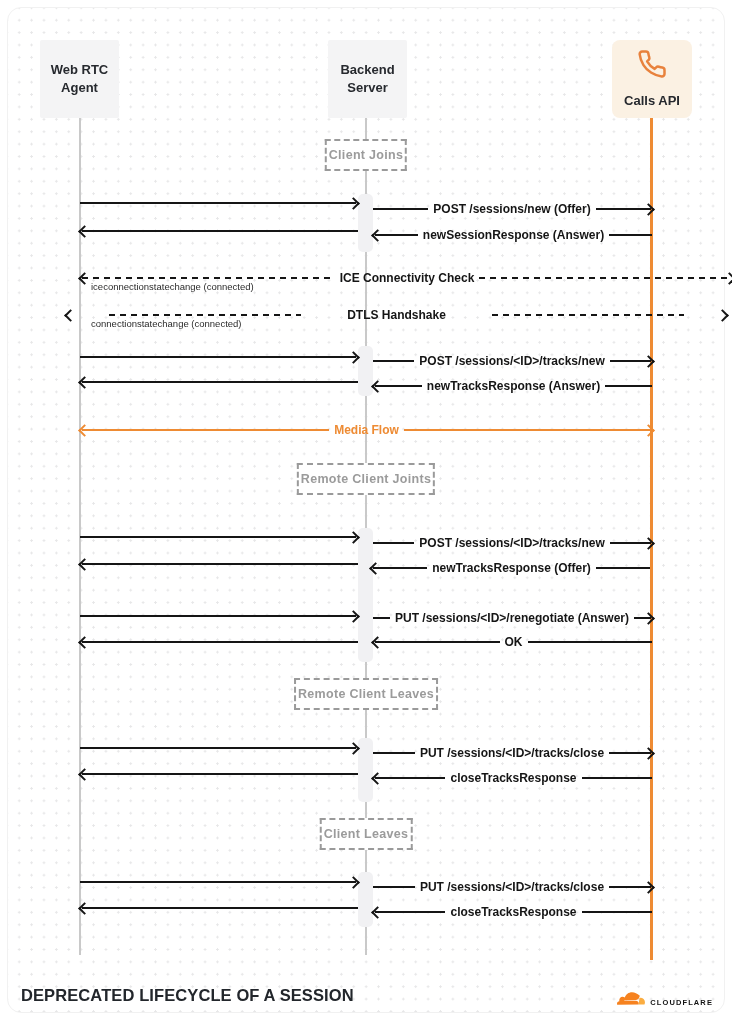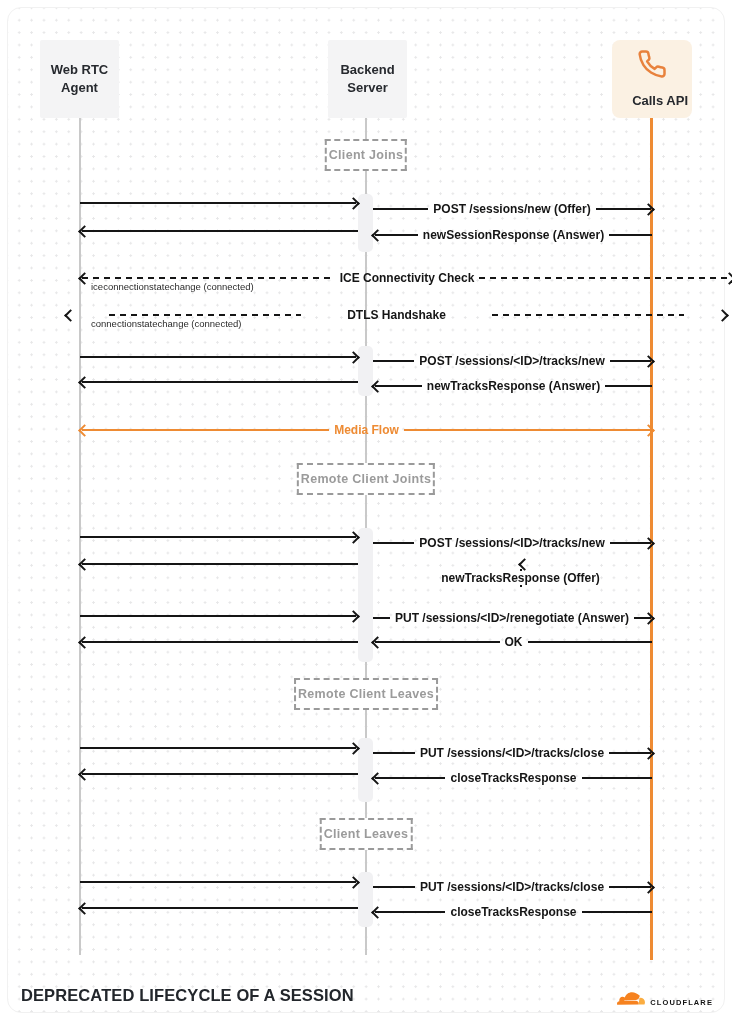--- a/index.html
+++ b/index.html
@@ -15,21 +15,21 @@
   }
   .actor{
     position:absolute;top:40px;width:79px;height:78px;background:#f4f4f5;
     display:flex;align-items:center;justify-content:center;text-align:center;
     font-weight:bold;font-size:13px;color:#26292e;line-height:1.4;border-radius:2px;
   }
   .actor.calls{
     background:#fbf1e3;border-radius:8px;flex-direction:column;
     justify-content:flex-start;padding-top:9px;box-sizing:border-box;width:80px;
   }
-  .actor.calls .alabel{margin-top:8px;text-align:right;}
+  .actor.calls .alabel{margin-top:8px;}
   .alabel{width:72px;}
   .lifeline{position:absolute;top:118px;width:2px;background:#c9c9c9;}
   .lifeline.orange{background:#ee8b33;width:2.5px;}
   .act{position:absolute;left:358px;width:15px;background:#f1f1f3;border-radius:5px;}
   .section{
     position:absolute;left:366px;transform:translateX(-50%);background:#ffffff;
     border:2px dashed #9a9a9a;color:#9b9b9b;font-weight:bold;font-size:12.5px;
     letter-spacing:.3px;padding:7px 2px;white-space:nowrap;
   }
   .msg{position:absolute;display:flex;align-items:center;height:16px;color:#151515;}
@@ -155,21 +155,21 @@
 <div class="msg" style="left:80px;top:529px;width:278px;">
   <span class="line"></span>
     <span class="ar r"></span>
 </div>
 <div class="msg" style="left:373px;top:535px;width:280px;">
   <span class="line"></span>
   <span class="lbl">POST /sessions/&lt;ID&gt;/tracks/new</span>
   <span class="line"></span>
     <span class="ar r"></span>
 </div>
-<div class="msg" style="left:381px;top:560px;width:279px;flex-direction:column;">
+<div class="msg" style="left:371px;top:560px;width:279px;">
   <span class="ar l"></span>
     <span class="line"></span>
   <span class="lbl">newTracksResponse (Offer)</span>
   <span class="line"></span>
 </div>
 <div class="msg" style="left:80px;top:556px;width:278px;">
   <span class="ar l"></span>
     <span class="line"></span>
 </div>
 

